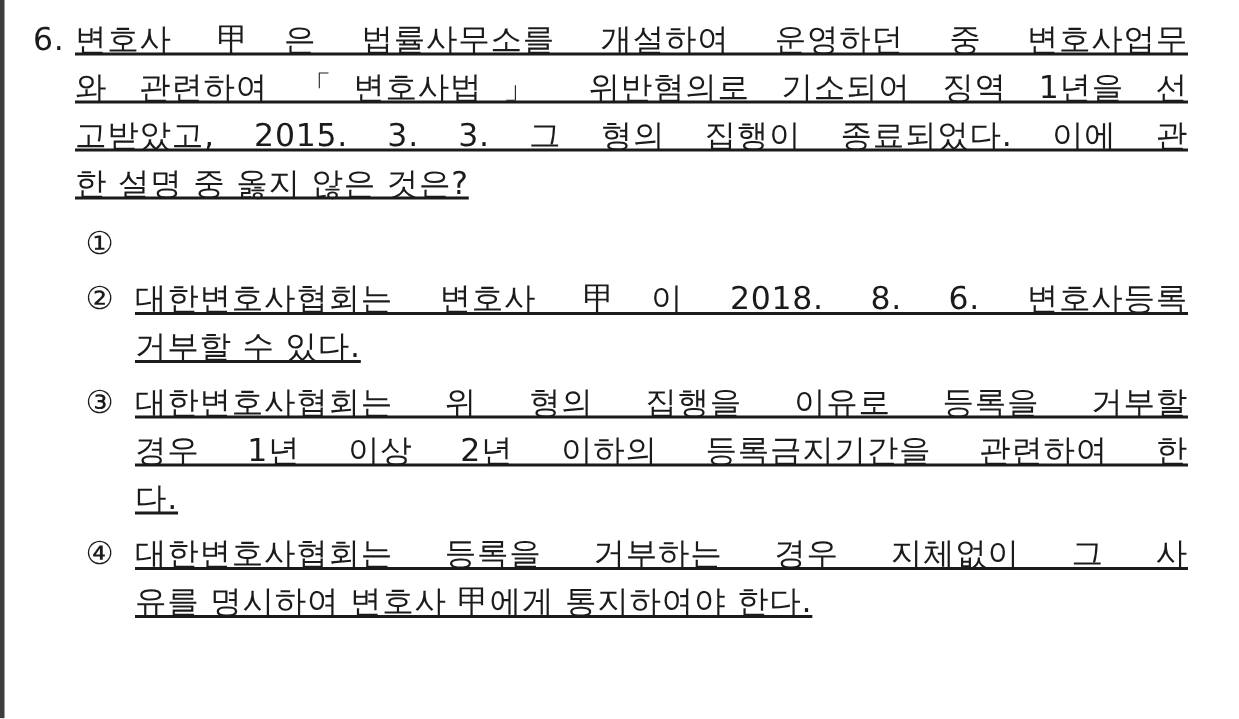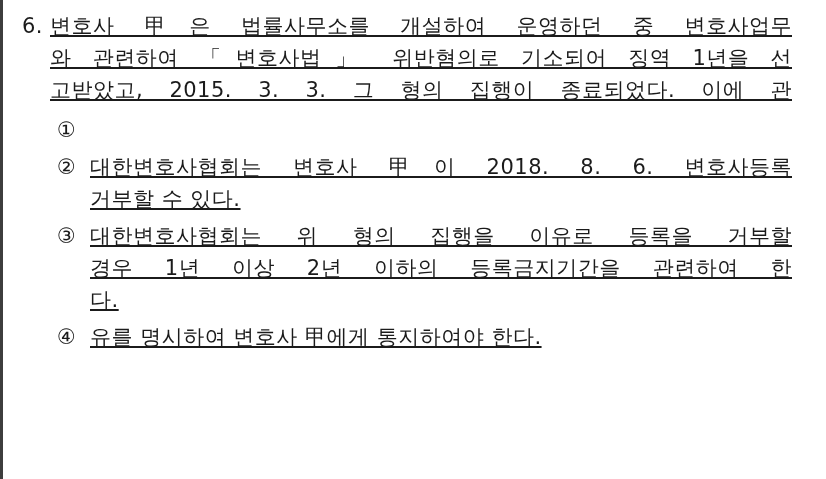--- a/index.html
+++ b/index.html
@@ -82,20 +82,21 @@
   <div class="column-divider"></div>
 
   <div class="content">
 
     <div class="q-row">
       <div class="q-num">6.</div>
       <div class="q-lines">
         <div class="line">변호사 甲은 법률사무소를 개설하여 운영하던 중 변호사업무</div>
         <div class="line">와 관련하여 「변호사법」 위반혐의로 기소되어 징역 1년을 선</div>
         <div class="line">고받았고, 2015. 3. 3. 그 형의 집행이 종료되었다. 이에 관</div>
+        <div class="line last">한 설명 중 옳지 않은 것은?</div>
       </div>
     </div>
 
     <div class="opt first">
       <div class="opt-marker">①</div>
       <div class="opt-lines">
       </div>
     </div>
 
     <div class="opt">
@@ -111,18 +112,19 @@
       <div class="opt-lines">
         <div class="line">대한변호사협회는 위 형의 집행을 이유로 등록을 거부할</div>
         <div class="line">경우 1년 이상 2년 이하의 등록금지기간을 관련하여 한</div>
         <div class="line last">다.</div>
       </div>
     </div>
 
     <div class="opt">
       <div class="opt-marker">④</div>
       <div class="opt-lines">
+        <div class="line">대한변호사협회는 등록을 거부하는 경우 지체없이 그 사</div>
         <div class="line last">유를 명시하여 변호사 甲에게 통지하여야 한다.</div>
       </div>
     </div>
 
   </div>
 </div>
 
 </body></html>

